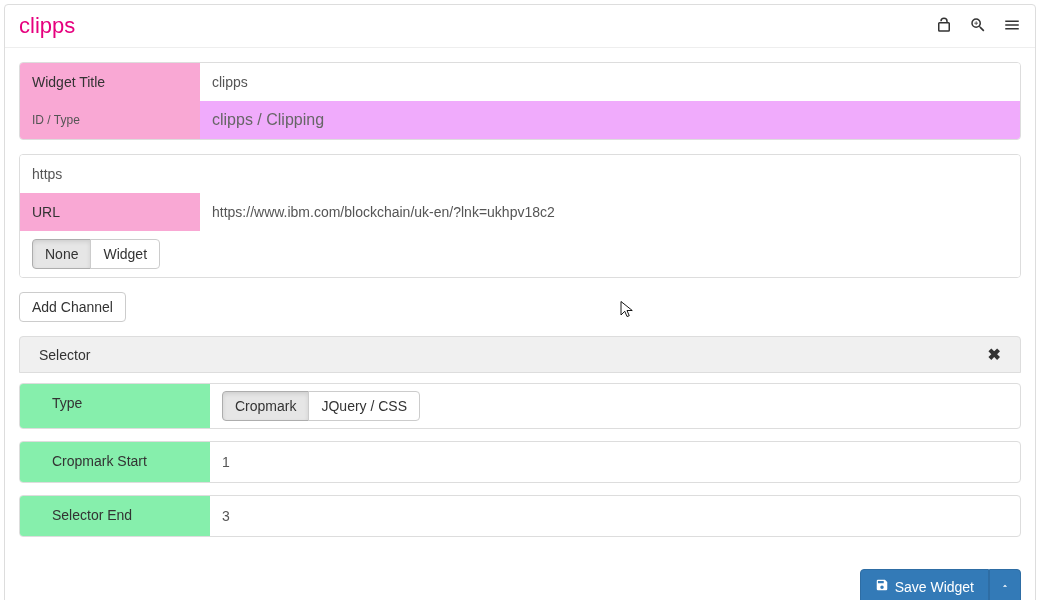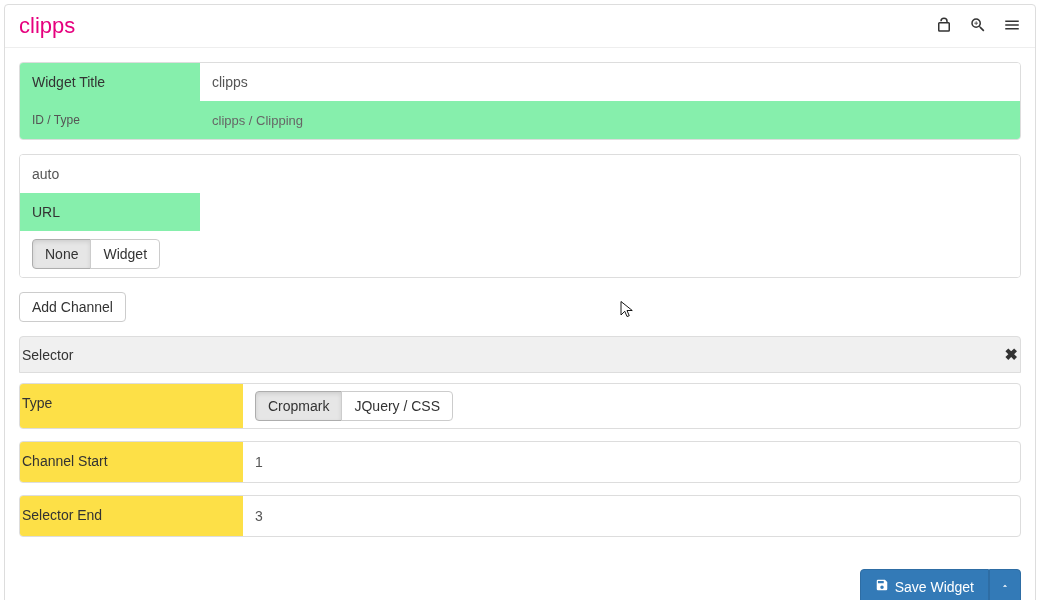--- a/index.html
+++ b/index.html
@@ -43,43 +43,43 @@
     overflow: hidden;
   }
   .row {
     display: flex;
     align-items: stretch;
     min-height: 38px;
   }
   .row + .row {}
   .label-cell {
     width: 180px;
-    background: #86efac;
+    background: #f9a8d4;
     padding: 10px 12px;
     color: #333;
     font-size: 14px;
     display: flex;
     align-items: center;
   }
   .label-cell.small {
     font-size: 12px;
     color: #555;
   }
   .value-cell {
     flex: 1;
     padding: 8px 12px;
     color: #555;
     display: flex;
     align-items: center;
     background: #fff;
   }
   .value-cell.meta {
-    font-size: 13px;
+    font-size: 16px;
     color: #666;
-    background: #86efac;
+    background: #f0abfc;
   }
   .section .row.meta-row {
     background: #f0f0f0;
     text-align: right;
   }
   .btn {
     display: inline-block;
     padding: 6px 12px;
     font-size: 14px;
     border: 1px solid #ccc;
@@ -109,21 +109,21 @@
   }
   .add-channel {
     margin-bottom: 14px;
   }
   .selector-header {
     display: flex;
     align-items: center;
     background: #f0f0f0;
     border: 1px solid #ddd;
     border-radius: 4px 4px 0 0;
-    padding: 8px 2px;
+    padding: 8px 19px;
     margin-bottom: 0;
   }
   .selector-header-title {
     flex: 1;
     color: #333;
   }
   .close-x {
     font-weight: bold;
     font-size: 16px;
     cursor: pointer;
@@ -134,23 +134,23 @@
   }
   .field-row {
     display: flex;
     border: 1px solid #ddd;
     border-radius: 4px;
     overflow: hidden;
     margin-bottom: 12px;
     min-height: 42px;
   }
   .field-label {
-    width: 223px;
-    background: #fde047;
-    padding: 11px 2px;
+    width: 190px;
+    background: #86efac;
+    padding: 11px 32px;
     color: #333;
   }
   .field-value {
     flex: 1;
     padding: 7px 12px;
     display: flex;
     align-items: center;
     color: #555;
   }
   .footer {
@@ -225,24 +225,25 @@
         <div class="value-cell">clipps</div>
       </div>
       <div class="row meta-row">
         <div class="label-cell small">ID / Type</div>
         <div class="value-cell meta">clipps / Clipping</div>
       </div>
     </div>
 
     <div class="section">
       <div class="row">
-        <div class="value-cell">auto</div>
+        <div class="value-cell">https</div>
       </div>
       <div class="row">
         <div class="label-cell">URL</div>
+        <div class="value-cell">https://www.ibm.com/blockchain/uk-en/?lnk=ukhpv18c2</div>
       </div>
       <div class="row">
         <div class="value-cell">
           <div class="btn-group">
             <button class="btn active">None</button>
             <button class="btn">Widget</button>
           </div>
         </div>
       </div>
     </div>
@@ -262,21 +263,21 @@
         <div class="field-label">Type</div>
         <div class="field-value">
           <div class="btn-group">
             <button class="btn active">Cropmark</button>
             <button class="btn">JQuery / CSS</button>
           </div>
         </div>
       </div>
 
       <div class="field-row">
-        <div class="field-label">Channel Start</div>
+        <div class="field-label">Cropmark Start</div>
         <div class="field-value">1</div>
       </div>
 
       <div class="field-row">
         <div class="field-label">Selector End</div>
         <div class="field-value">3</div>
       </div>
 
     </div>
 

